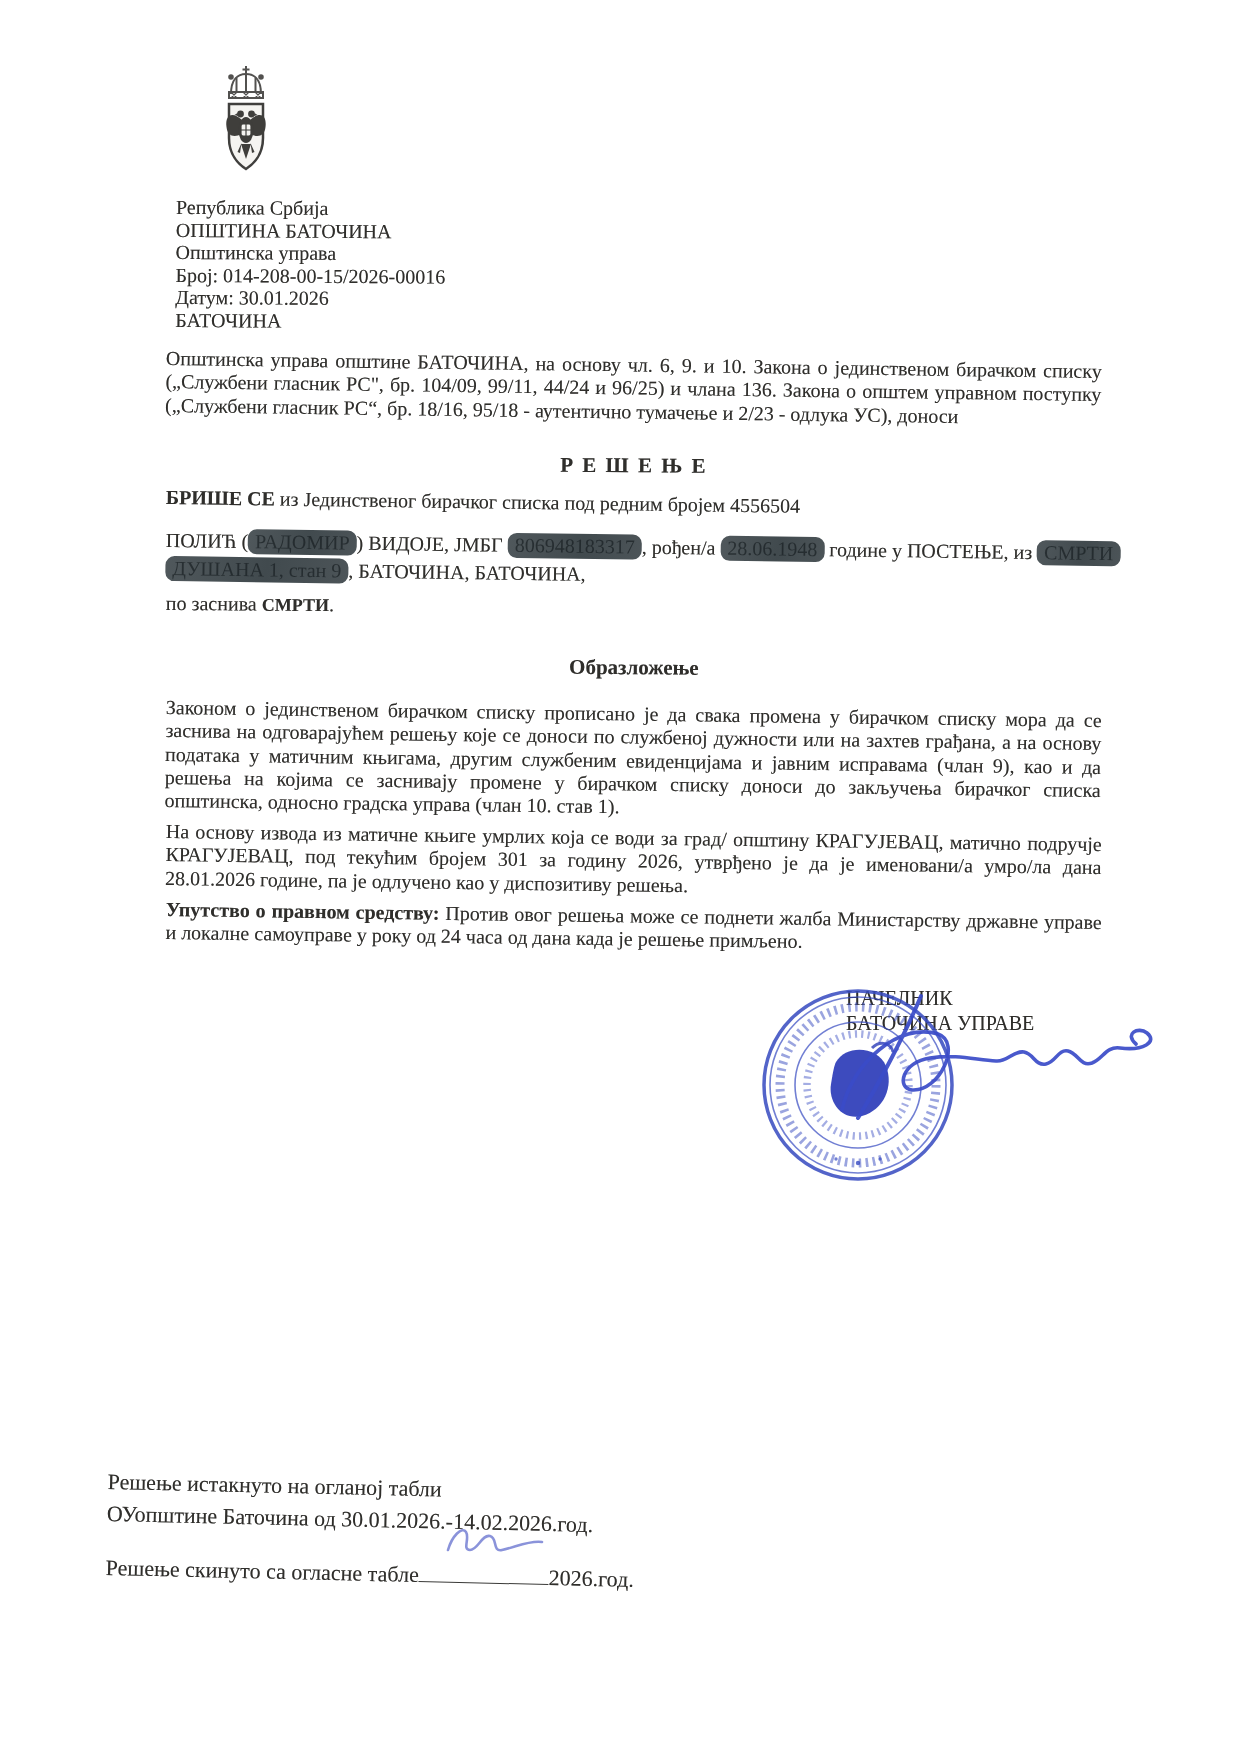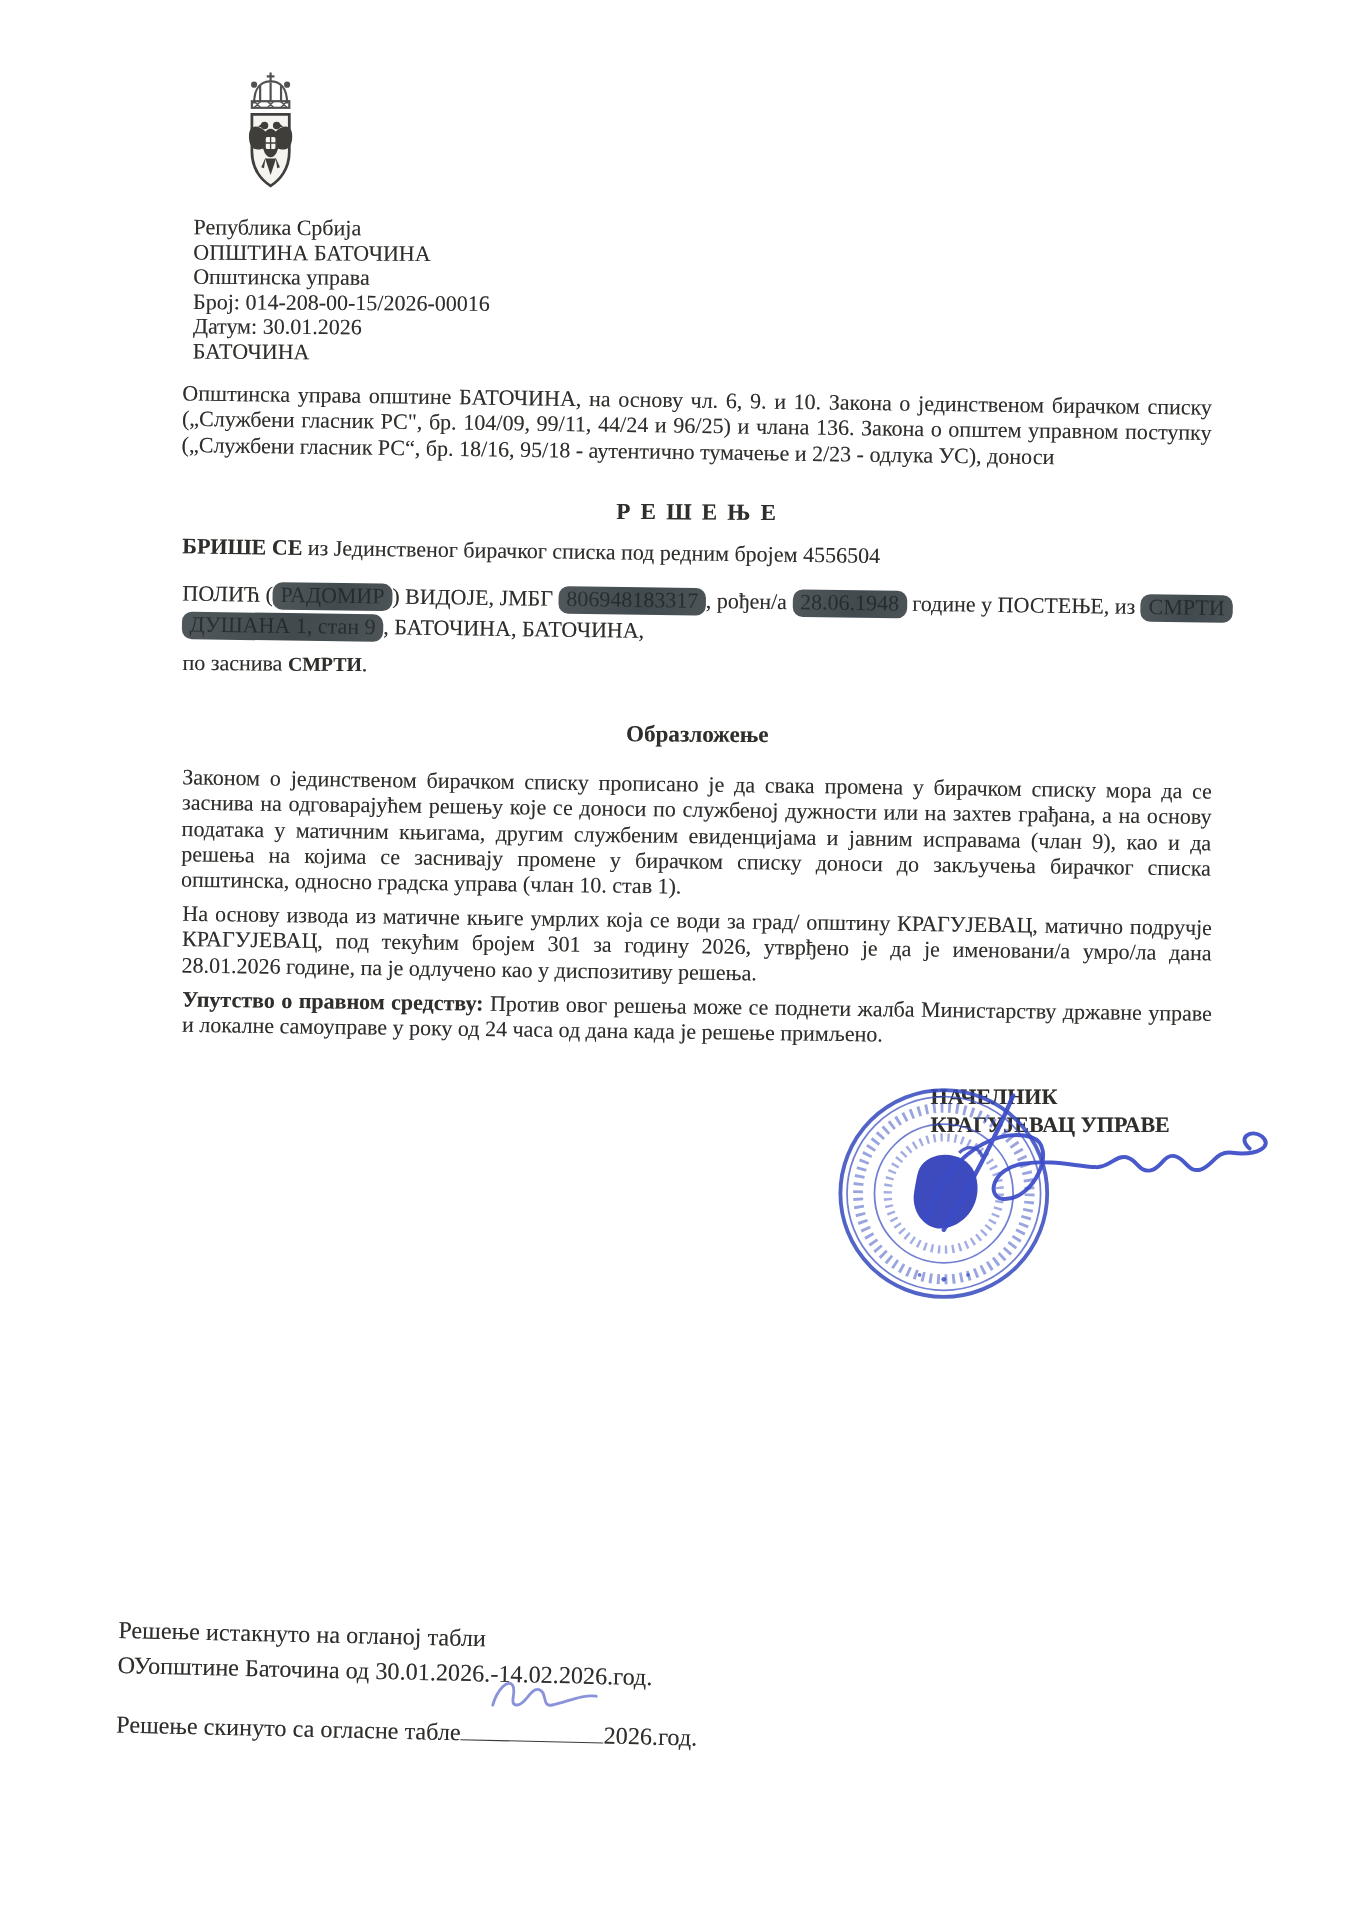--- a/index.html
+++ b/index.html
@@ -36,21 +36,21 @@
   .remedy{left:166px;top:898px;width:936px;}
 
   .redact{
     background:linear-gradient(100deg,#50585c 0%,#414a4e 55%,#4c5458 100%);
     color:rgba(18,24,28,.62);
     border-radius:9px;padding:1px 7px 2px;
     box-decoration-break:clone;-webkit-box-decoration-break:clone;
     text-shadow:none;
   }
 
-  .sig-block{left:846px;top:986px;font-size:20px;line-height:25px;white-space:nowrap;font-weight:bold;}
+  .sig-block{left:846px;top:986px;font-size:20px;line-height:25px;white-space:nowrap;}
   .stamp{left:748px;top:975px;width:224px;height:224px;}
   .signature-ink{left:770px;top:970px;width:420px;height:200px;}
   .initials-ink{left:438px;top:1514px;width:110px;height:44px;}
 
   .footer{left:108px;top:1466px;font-size:22px;line-height:32px;}
   .footer .fline3{margin-top:22px;}
   .blank-line{display:inline-block;width:130px;border-bottom:1.6px solid #3a3a38;height:20px;vertical-align:baseline;}
 </style>
 </head>
 <body>
@@ -115,21 +115,21 @@
   <div class="abs heading-center explanation-heading tilt-d">Образложење</div>
   <div class="abs bodytext para1 tilt-a">Законом о јединственом бирачком списку прописано је да свака промена у бирачком списку мора да се заснива на одговарајућем решењу које се доноси по службеној дужности или на захтев грађана, а на основу података у матичним књигама, другим службеним евиденцијама и јавним исправама (члан 9), као и да решења на којима се заснивају промене у бирачком списку доноси до закључења бирачког списка општинска, односно градска управа (члан 10. став 1).</div>
   <div class="abs bodytext para2 tilt-a">На основу извода из матичне књиге умрлих која се води за град/ општину КРАГУЈЕВАЦ, матично подручје КРАГУЈЕВАЦ, под текућим бројем 301 за годину 2026, утврђено је да је именовани/а умро/ла дана 28.01.2026 године, па је одлучено као у диспозитиву решења.</div>
 
   <div class="abs bodytext remedy tilt-a">
     <b>Упутство о правном средству:</b><span> Против овог решења може се поднети жалба Министарству државне управе и локалне самоуправе у року од 24 часа од дана када је решење примљено.</span>
   </div>
 
   <div class="abs sig-block">
     <div>НАЧЕЛНИК</div>
-    <div>КРАГУЈЕВАЦ УПРАВЕ</div>
+    <div>БАТОЧИНА УПРАВЕ</div>
   </div>
 
   <svg class="abs stamp" viewBox="748 975 224 224" aria-hidden="true">
     <g stroke="#3549c0" fill="none">
       <circle cx="858" cy="1085" r="94" stroke-width="3.5" opacity="0.85"></circle>
       <circle cx="858" cy="1085" r="88" stroke-width="1.6" opacity="0.7"></circle>
       <circle cx="858" cy="1085" r="78" stroke-width="9" stroke-dasharray="2.6 4.4" opacity="0.5"></circle>
       <circle cx="858" cy="1085" r="63" stroke-width="1.6" opacity="0.7"></circle>
       <circle cx="858" cy="1085" r="51" stroke-width="7.5" stroke-dasharray="2.2 4.2" opacity="0.45"></circle>
     </g>

